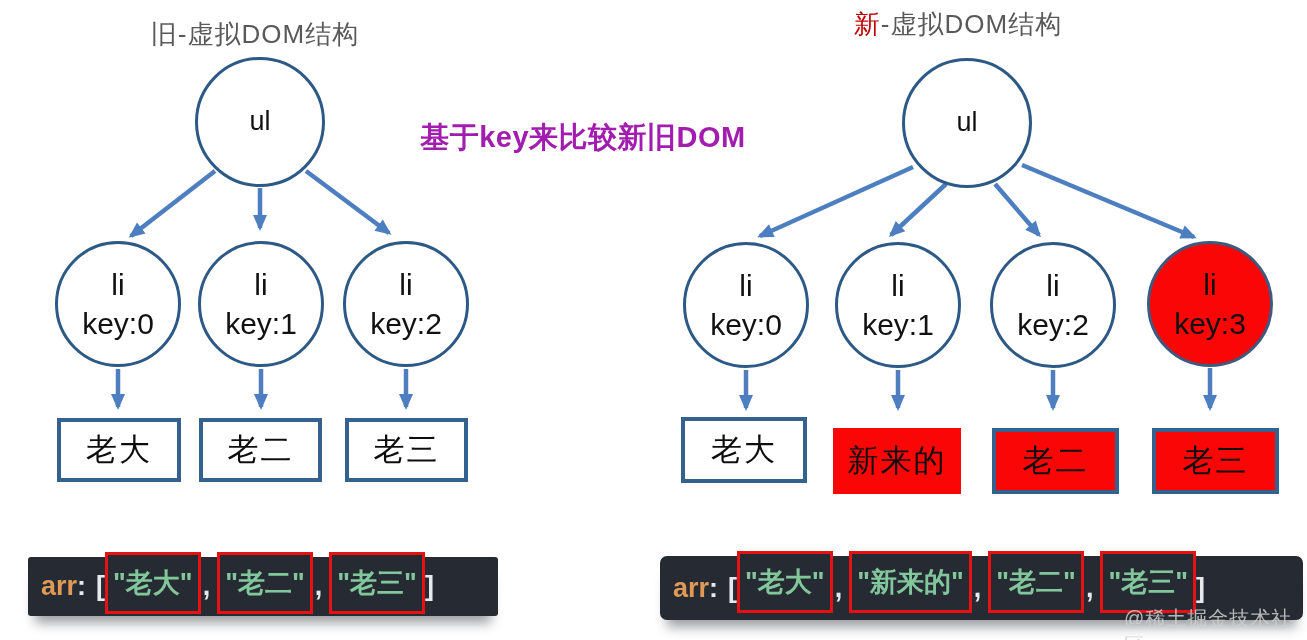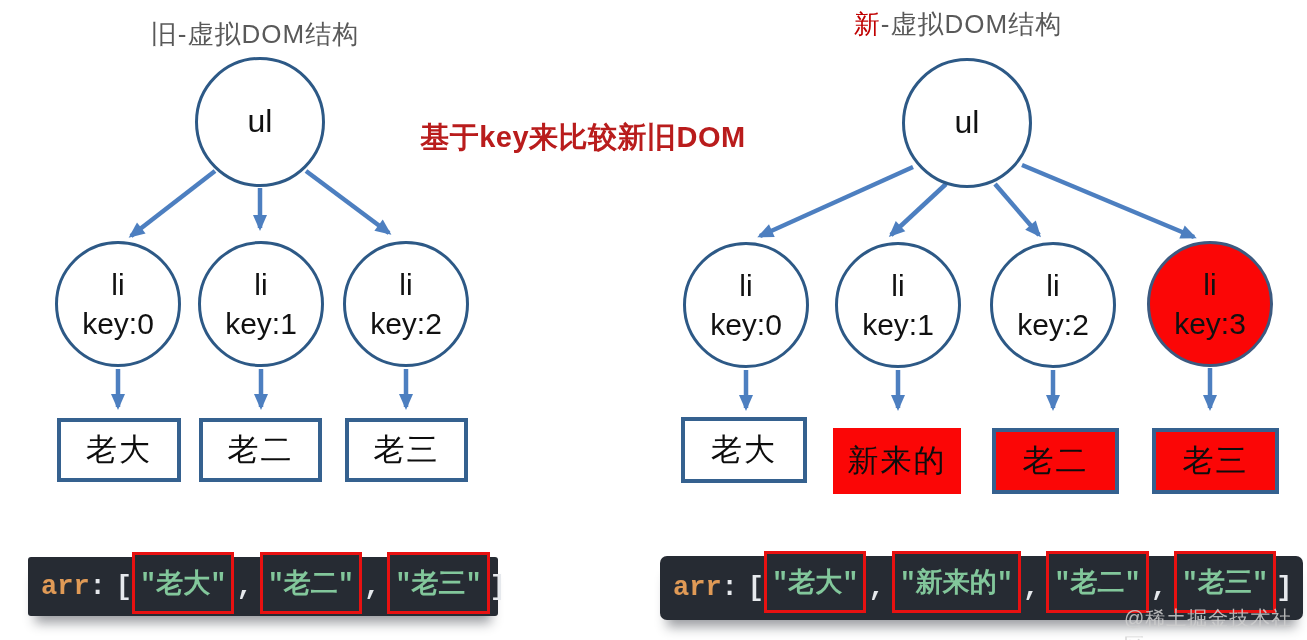--- a/index.html
+++ b/index.html
@@ -9,46 +9,46 @@
   }
   .arrows{position:absolute;left:0;top:0;width:1307px;height:640px;pointer-events:none;}
   .arrows line{stroke:#4d7fc0;stroke-width:4.5;}
   
   .tree-title{
     position:absolute;text-align:center;color:#595959;font-size:26px;letter-spacing:1px;
   }
   .tree-title .red{color:#c00000;}
   .heading{
     position:absolute;left:418px;top:118px;width:330px;text-align:center;
-    font-size:29px;font-weight:bold;color:#b91c1c;letter-spacing:0.5px;
+    font-size:29px;font-weight:bold;color:#a21caf;letter-spacing:0.5px;
   }
   
   .node{
     position:absolute;width:126px;height:126px;border-radius:50%;
     border:3px solid #2d5986;background:#ffffff;box-sizing:border-box;
     display:flex;flex-direction:column;align-items:center;justify-content:center;
     color:#111;font-size:30px;line-height:1.3;z-index:2;
   }
-  .node.root{width:130px;height:130px;font-size:32px;}
+  .node.root{width:130px;height:130px;font-size:27px;}
   .node.red-node{background:#fb0606;border-color:#3c5a80;}
   
   .leaf{
     position:absolute;top:417px;height:66px;box-sizing:border-box;
     border:4px solid #35618f;background:#ffffff;color:#0d0d0d;
     display:flex;align-items:center;justify-content:center;
     font-size:31px;letter-spacing:2px;z-index:2;
   }
   .leaf.old-row{top:418px;height:64px;}
   .leaf.red{background:#fb0606;margin-top:11px;}
   .leaf.borderless{border:none;}
   
   .codebar{
     position:absolute;background:#262b33;border-radius:5px;
     display:flex;align-items:center;padding-left:13px;box-sizing:border-box;
-    font-family:Liberation Mono, monospace;font-size:27px;font-weight:bold;
+    font-family:Liberation Sans, sans-serif;font-size:27px;font-weight:bold;
     box-shadow:0 14px 11px -7px rgba(38,43,51,0.45);
     z-index:3;
   }
   .tok{white-space:pre;}
   .tok.orange{color:#e09a56;}
   .tok.white{color:#e6e9ed;}
   .tok.green{color:#82c79b;}
   .tok.colon{margin-right:10px;}
   .tok.comma{margin:0 7px 0 2px;}
   .strbox{

